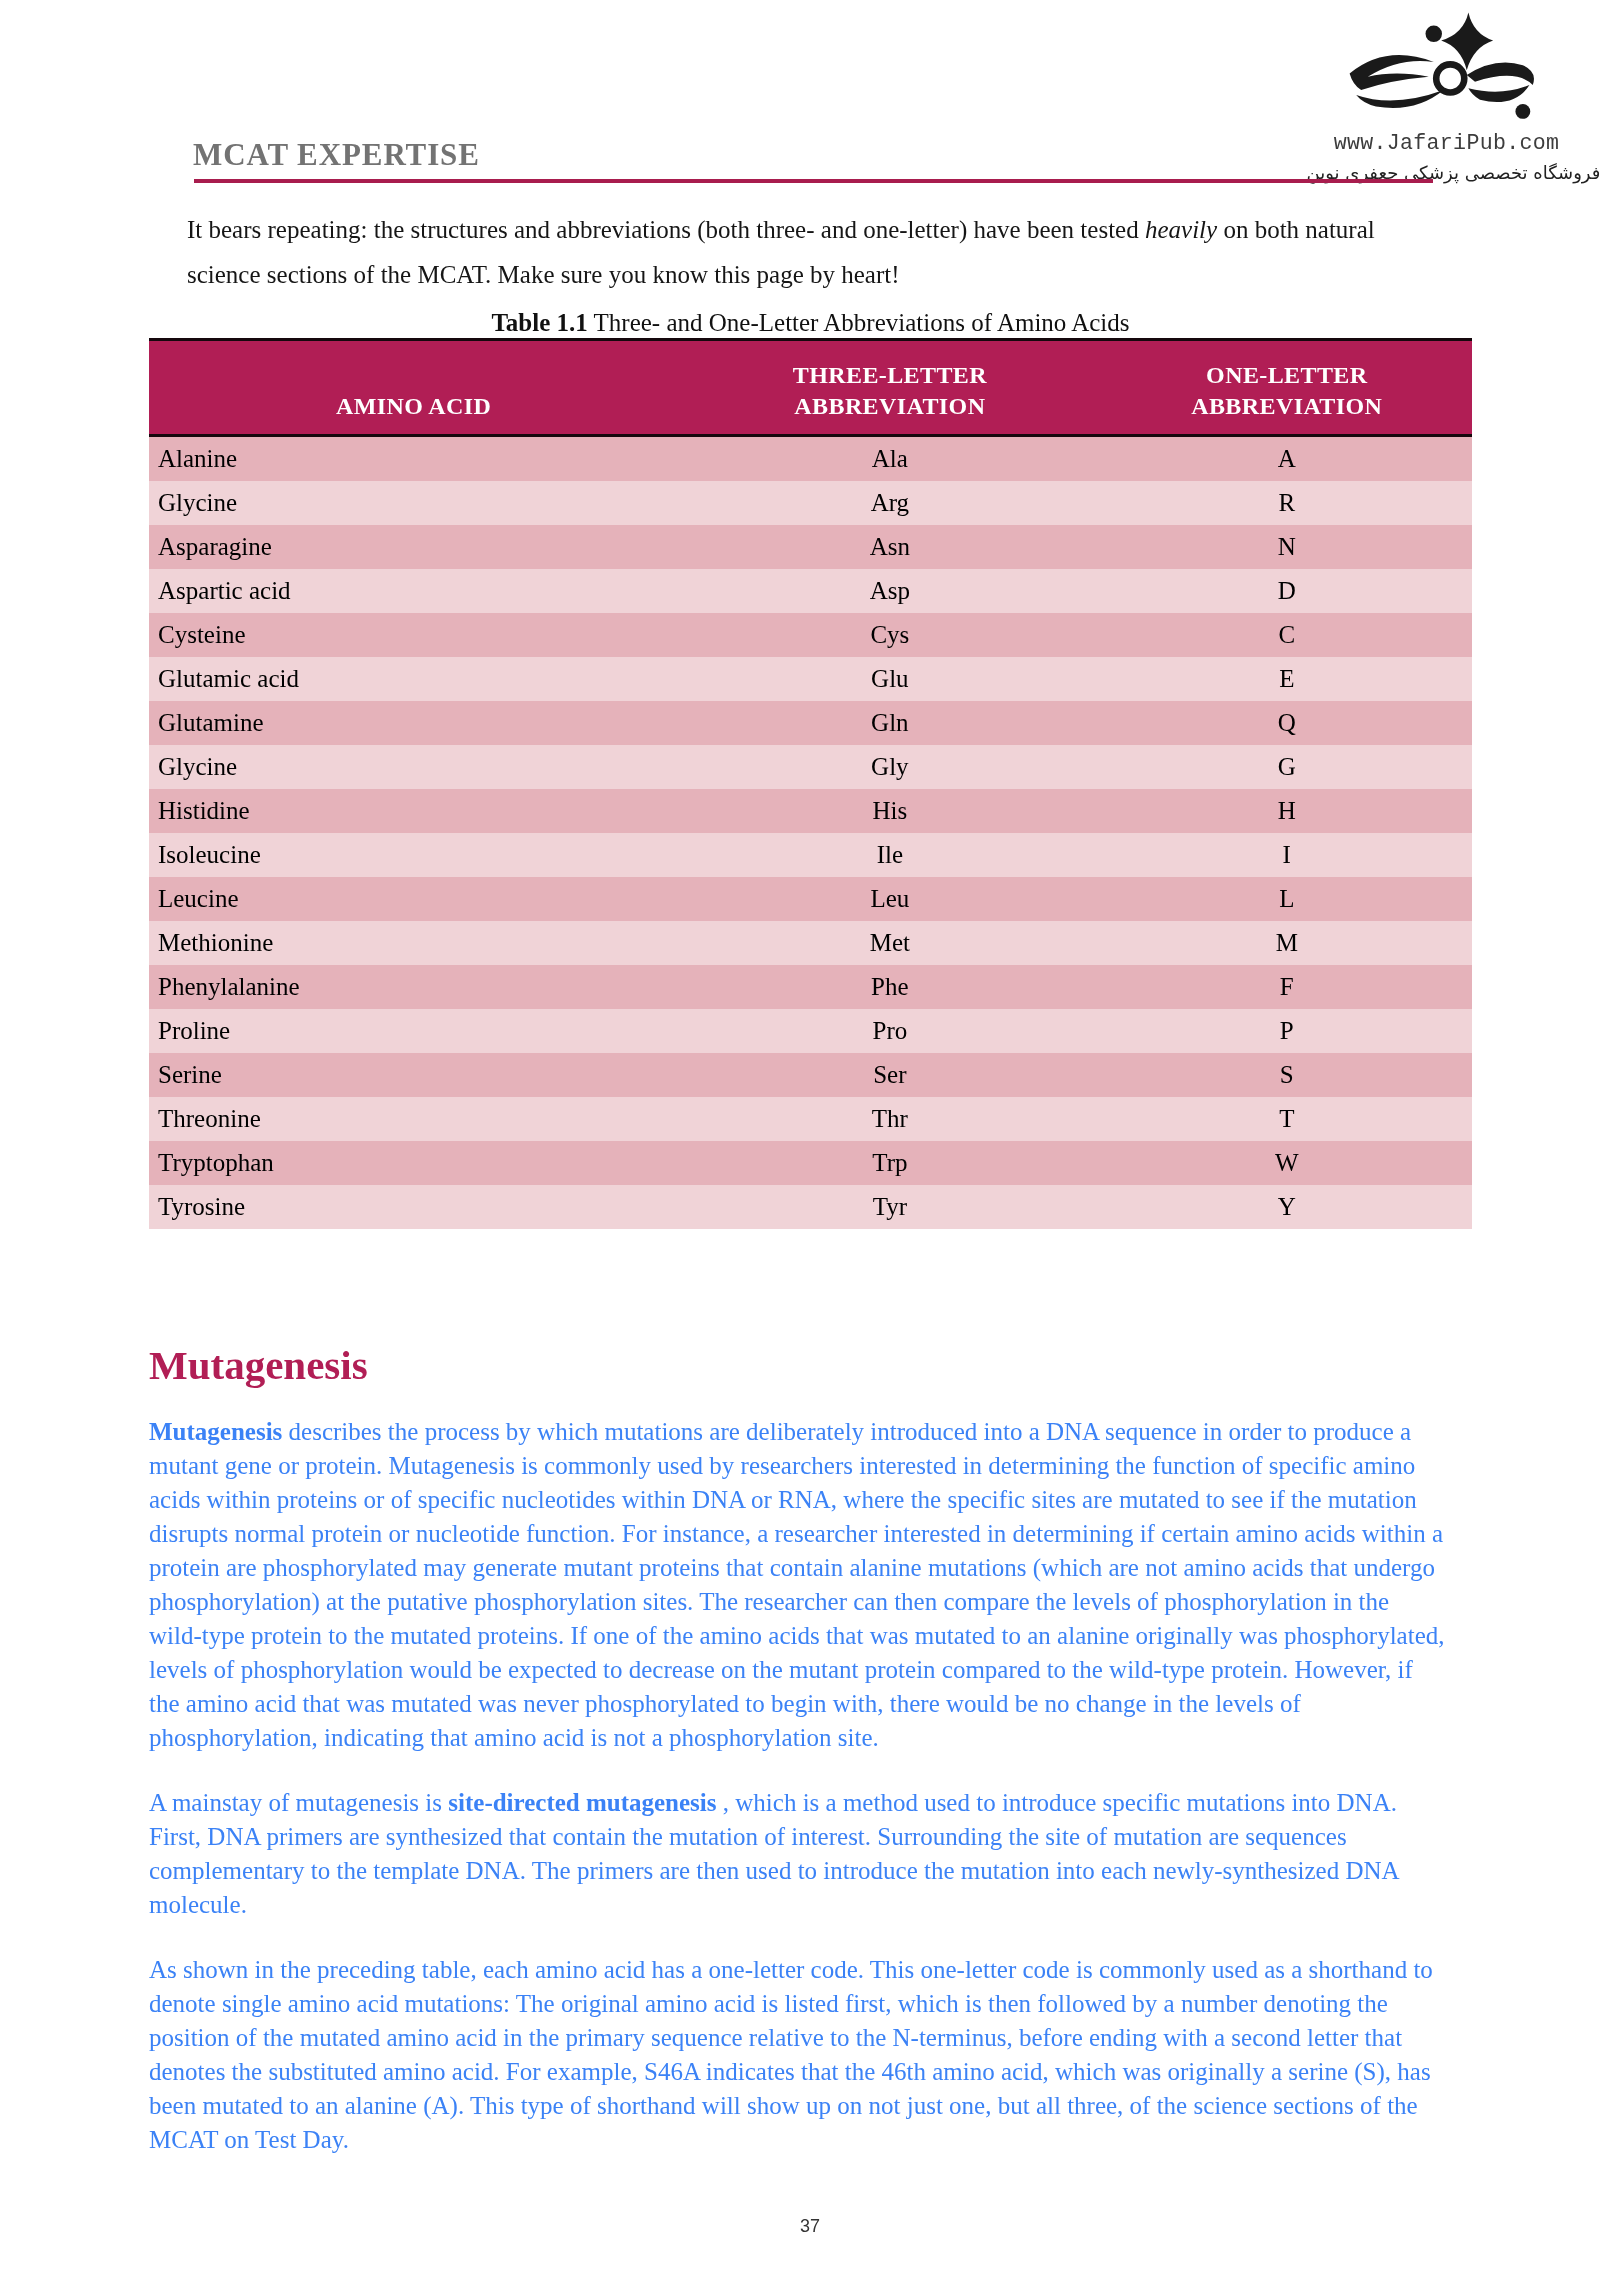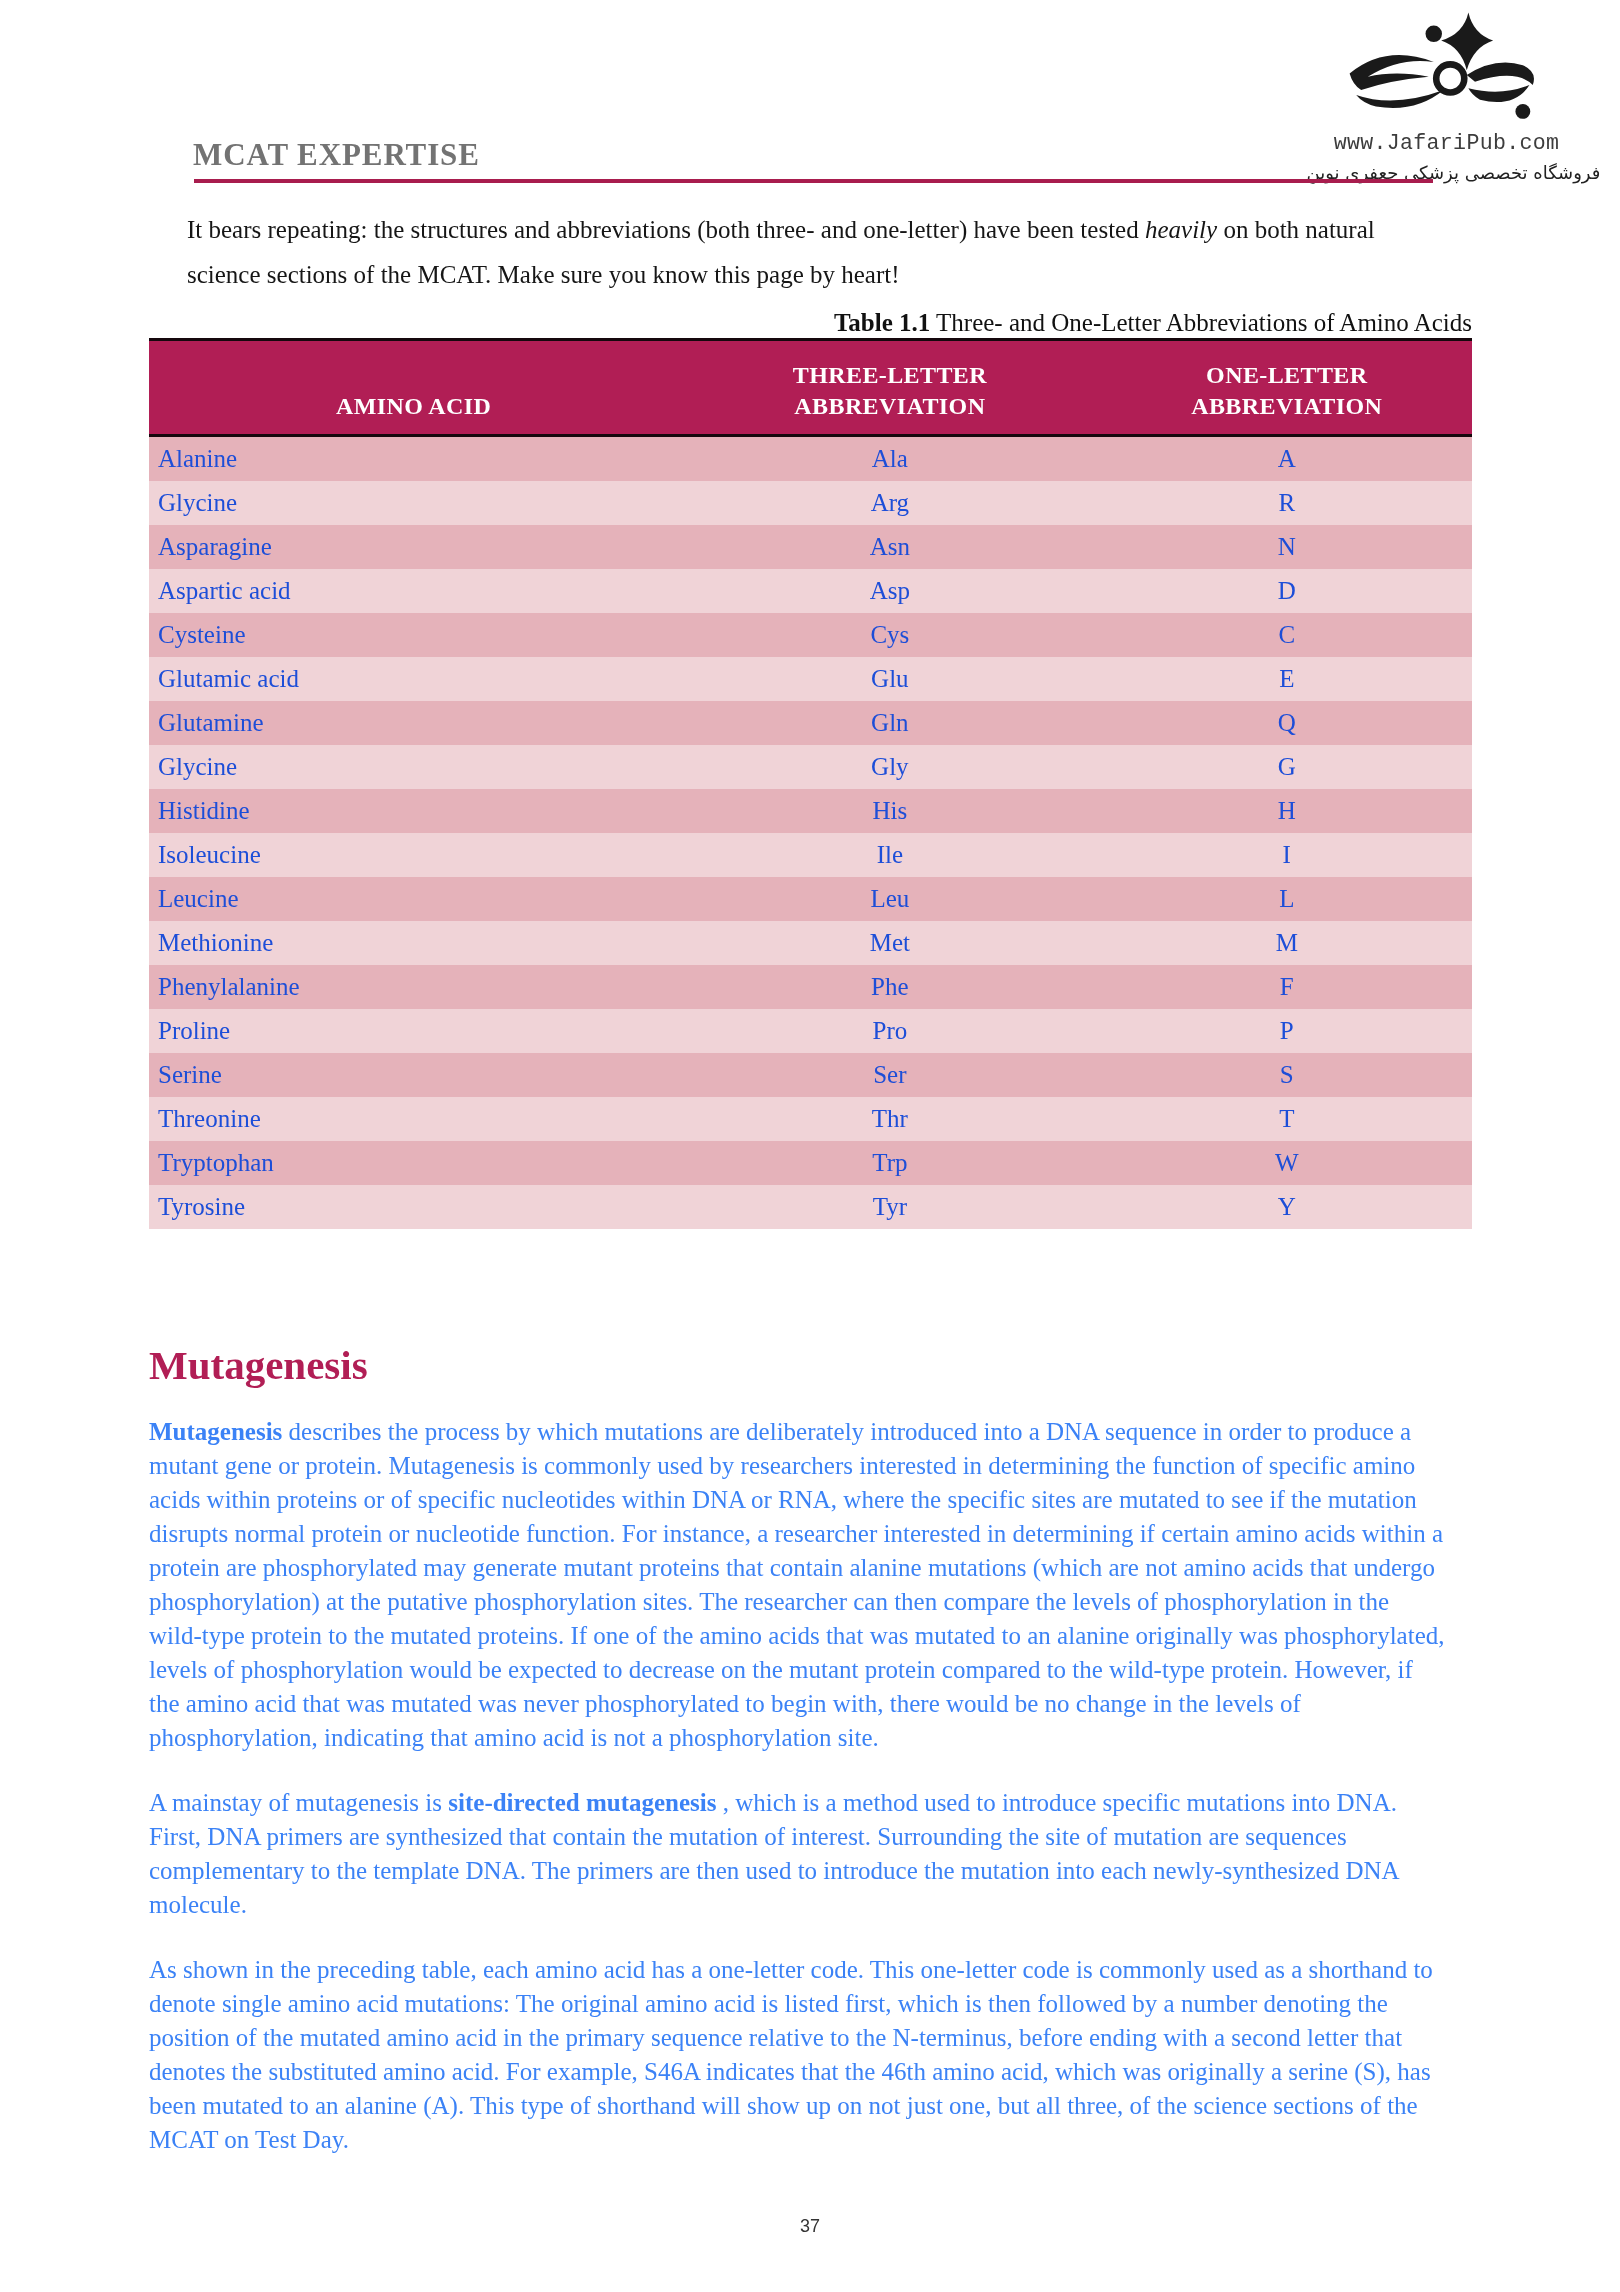--- a/index.html
+++ b/index.html
@@ -40,38 +40,38 @@
     background:#a81d4e;border:none;margin:0;padding:0;
   }
   .intro{
     position:absolute;left:187px;top:207px;width:1253px;margin:0;
     font-size:25px;line-height:45px;color:#161616;
   }
 
   
   .table-block{position:absolute;left:149px;top:308px;width:1323px;}
   .table-caption{
-    text-align:right;font-size:25px;line-height:30px;margin:0 0 0 0;color:#111;
+    text-align:center;font-size:25px;line-height:30px;margin:0 0 0 0;color:#111;
   }
   table.amino{
     width:100%;border-collapse:collapse;table-layout:fixed;margin-top:0;
   }
   table.amino col.c1{width:40%;}
   table.amino col.c2{width:32%;}
   table.amino col.c3{width:28%;}
   table.amino th{
     background:#b11e55;color:#ffffff;
     font-size:24px;font-weight:bold;letter-spacing:0.4px;
     text-align:center;vertical-align:bottom;
     height:81px;padding:0 5.4px 11.7px 5.4px;
     white-space:pre-line;line-height:31px;
     border-top:3.6px solid #15080d;border-bottom:3.6px solid #15080d;
   }
   table.amino td{
-    font-size:25px;color:#1d4ed8;
+    font-size:25px;color:#000000;
     height:44px;padding:0 15px;
     text-align:center;vertical-align:middle;
   }
   table.amino td:first-child{text-align:left;padding-left:9px;}
   table.amino tbody tr:nth-child(odd){background:#e5b2ba;}
   table.amino tbody tr:nth-child(even){background:#f0d3d7;}
 
   
   .section{position:absolute;left:149px;top:1343px;width:1296px;}
   .section h2{

